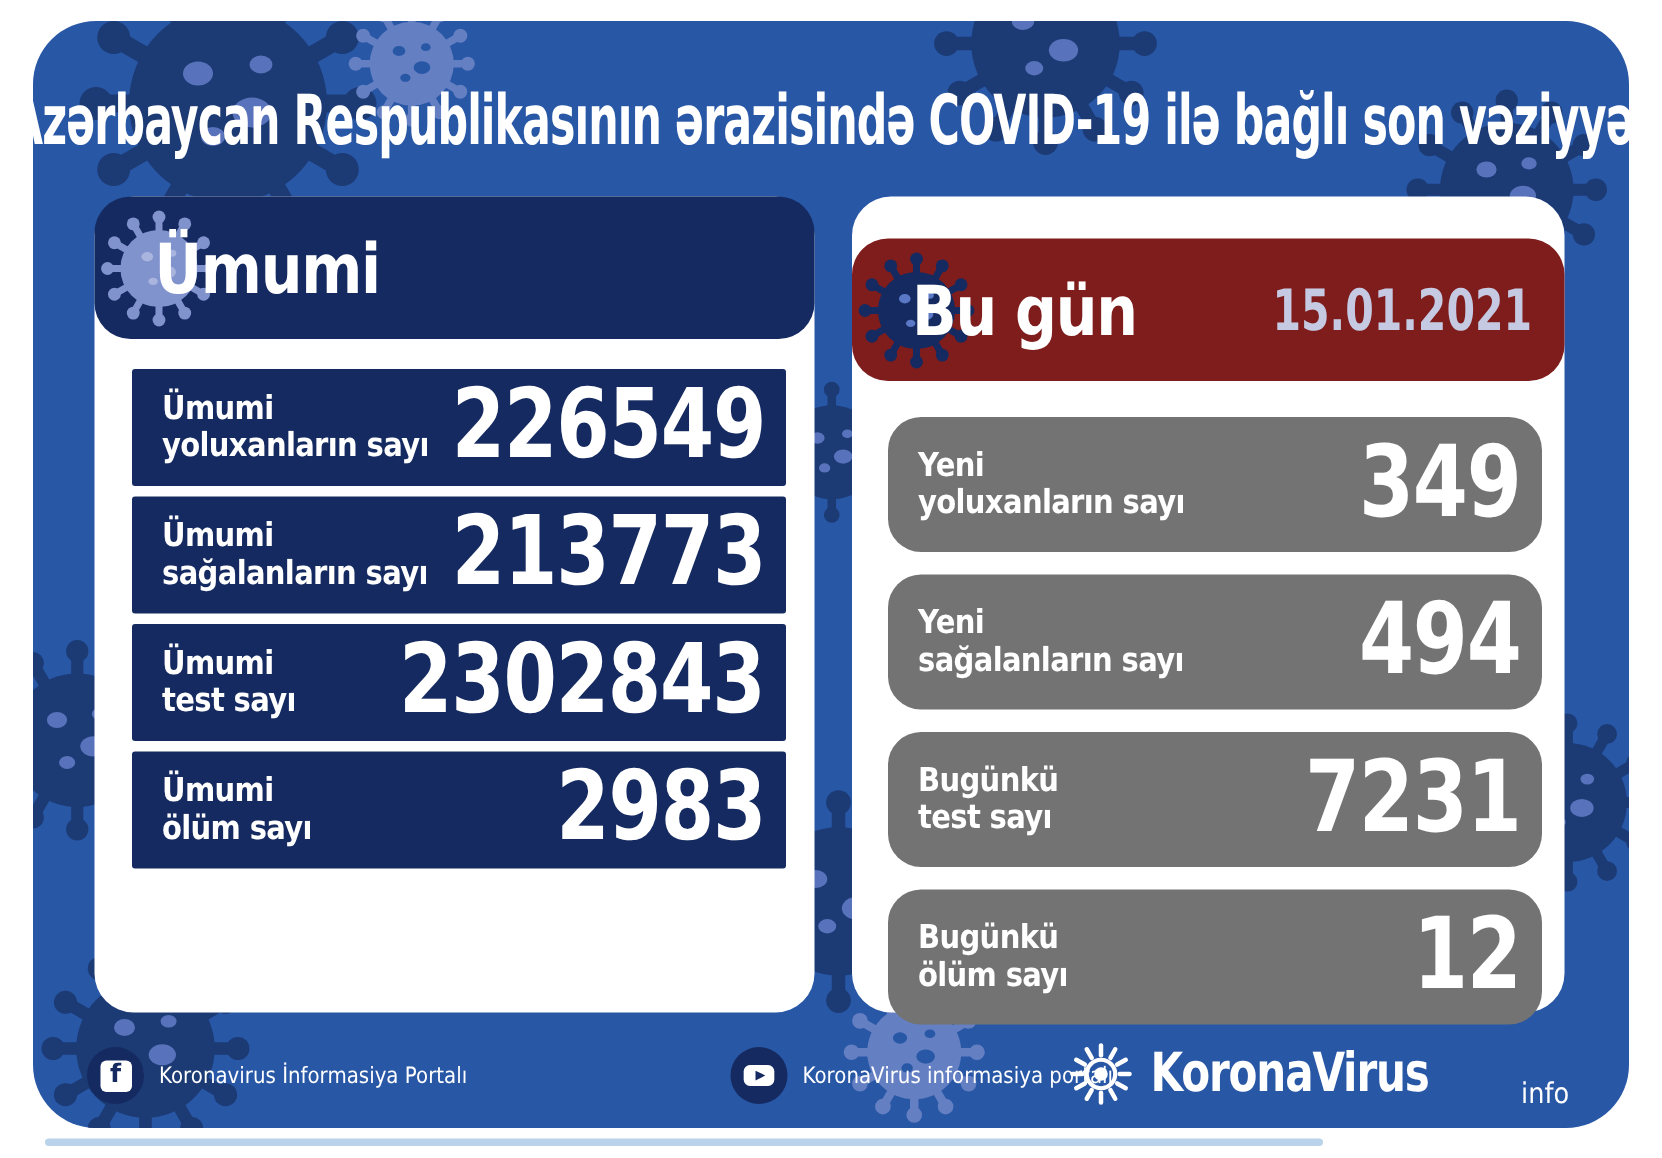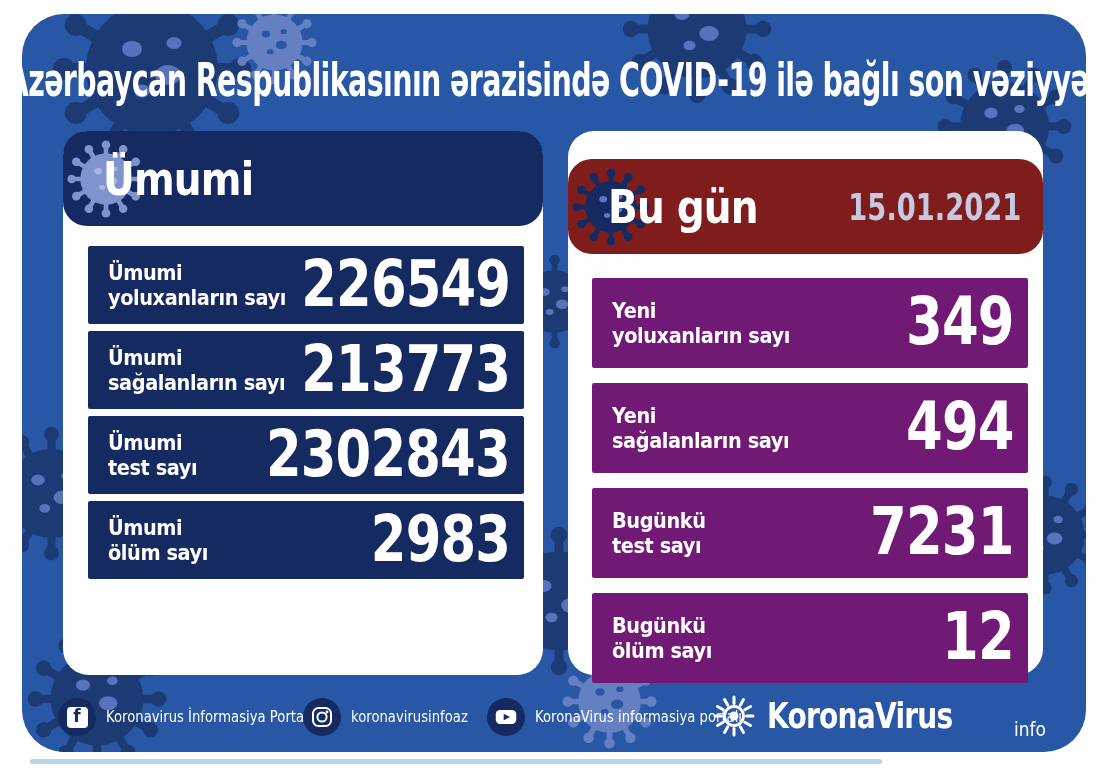--- a/index.html
+++ b/index.html
@@ -47,21 +47,21 @@
     font-size:38px; transform:translateY(-50%) scaleX(0.72); transform-origin:right center;
     white-space:nowrap; z-index:2;
   }
 
   
   .rows { display:flex; flex-direction:column; }
   .panel-left  .rows { margin:20px 19px 0 25px; gap:7px; }
   .panel-right .rows { margin:24px 15px 0 24px; gap:15px; }
   .row { position:relative; width:436px; border-radius:2px; }
   .panel-left  .row { height:78px; background:#152a61; }
-  .panel-right .row { height:90px; background:#701a75; }
+  .panel-right .row { height:90px; background:#737373;border-radius:22px; }
   .row-label {
     position:absolute; left:20px; top:0; bottom:0; display:flex; flex-direction:column;
     justify-content:center; color:#ffffff; font-weight:bold; z-index:1;
   }
   .row-label span {
     display:block; font-size:22px; line-height:1.15; white-space:nowrap;
     transform:scaleX(0.88); transform-origin:left center; letter-spacing:-0.5px;
   }
   .row-label span:empty { display:none; }
   .row-value {
@@ -260,30 +260,20 @@
 
     <div class="social social-fb">
       <div class="social-circle">
         <div class="fb-square">
             <span>f</span>
           </div>
       </div>
       <span class="social-label">Koronavirus İnformasiya Portalı</span>
     </div>
 
-    <div class="social social-ig">
-      <div class="social-circle">
-        <svg width="24" height="24" viewBox="0 0 24 24">
-          <rect x="3" y="3" width="18" height="18" rx="5.5" fill="none" stroke="#ffffff" stroke-width="2"></rect>
-          <circle cx="12" cy="12" r="4.6" fill="none" stroke="#ffffff" stroke-width="2"></circle>
-          <circle cx="17" cy="7" r="1.4" fill="#ffffff"></circle>
-        </svg>
-      </div>
-      <span class="social-label">koronavirusinfoaz</span>
-    </div>
 
     <div class="social social-yt">
       <div class="social-circle">
         <svg width="26" height="26" viewBox="0 0 28 28">
           <rect x="3" y="6.5" width="22" height="15" rx="4.5" fill="#ffffff"></rect>
           <path d="M11.5 10.5 L18.5 14 L11.5 17.5 Z" fill="#152a61"></path>
         </svg>
       </div>
       <span class="social-label">KoronaVirus informasiya portalı</span>
     </div>

